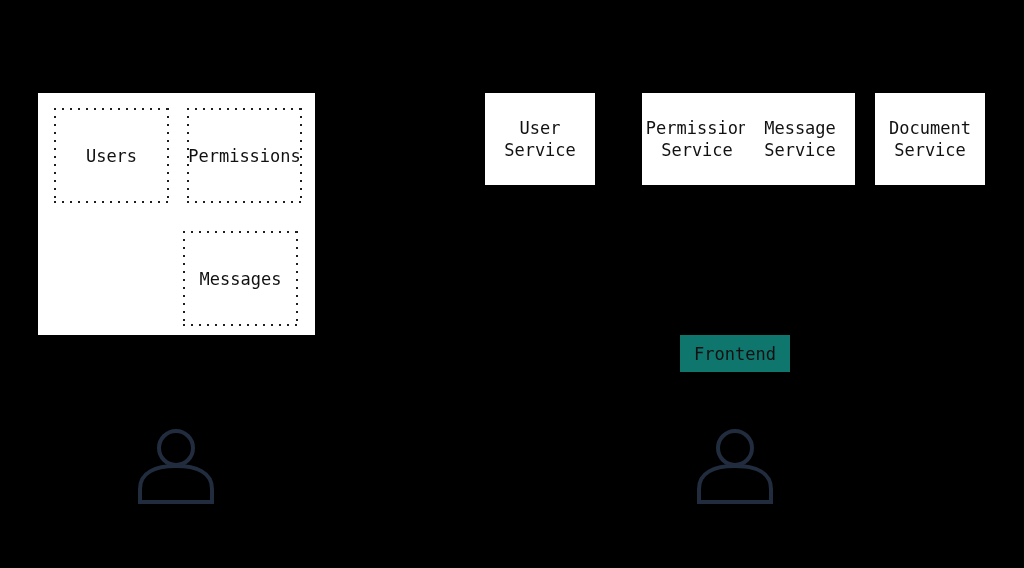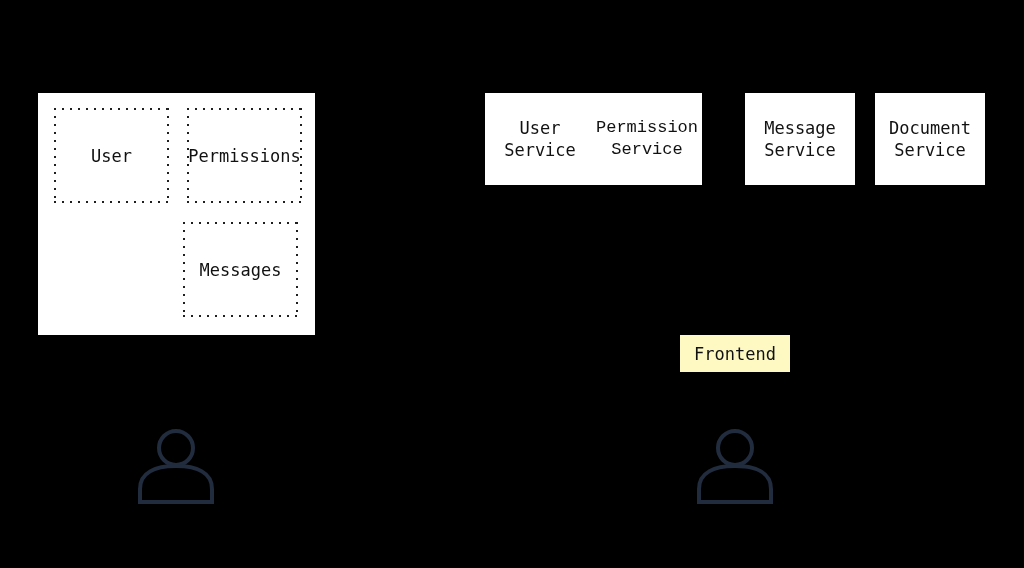--- a/index.html
+++ b/index.html
@@ -34,63 +34,63 @@
       repeating-linear-gradient(90deg,  #1f1f1f 0 2px, transparent 2px 8px),
       repeating-linear-gradient(180deg, #1f1f1f 0 2px, transparent 2px 8px),
       repeating-linear-gradient(180deg, #1f1f1f 0 2px, transparent 2px 8px);
     background-repeat: no-repeat;
     background-size: 100% 2px, 100% 2px, 2px 100%, 2px 100%;
     background-position: 0 0, 0 100%, 0 0, 100% 0;
   }
   .module-users        { left: 16px;  top: 15px;  }
   .module-permissions  { left: 149px; top: 15px;  }
   .module-documents    { left: 16px;  top: 129px; }
-  .module-messages     { left: 145px; top: 129px; }
+  .module-messages     { left: 145px; top: 138px; }
 
   
   .service-box {
     top: 93px;
     width: 110px; height: 92px;
     background: #ffffff;
     display: flex; align-items: center; justify-content: center;
     text-align: center;
     font-size: 17px;
     line-height: 1.3;
   }
   .service-0 { left: 485px; }
-  .service-1 { left: 592px; font-family: Liberation Mono, monospace; }
+  .service-1 { left: 642px; }
   .service-2 { left: 745px; }
   .service-3 { left: 875px; }
 
   .mesh-bar {
     left: 485px; top: 242px;
     width: 500px; height: 36px;
     background: #ffffff;
     display: flex; align-items: center; justify-content: center;
     font-size: 17px;
   }
   .frontend-box {
     left: 680px; top: 335px;
     width: 110px; height: 37px;
-    background: #fef9c3;
+    background: #0f766e;
     display: flex; align-items: center; justify-content: center;
     font-size: 17px;
   }
 
   .person { width: 80px; height: 80px; }
   .person-left  { left: 136px; top: 426px; }
   .person-right { left: 695px; top: 426px; }
 </style>
 </head>
 <body>
 
 <div class="canvas">
 
   <div class="abs monolith-box">
-    <div class="module-box module-users">User</div>
+    <div class="module-box module-users">Users</div>
     <div class="module-box module-permissions">Permissions</div>
     <div class="module-box module-messages">Messages</div>
   </div>
 
   <div class="abs service-box service-0">User Service</div>
   <div class="abs service-box service-1">Permission Service</div>
   <div class="abs service-box service-2">Message Service</div>
   <div class="abs service-box service-3">Document Service</div>
 
 

